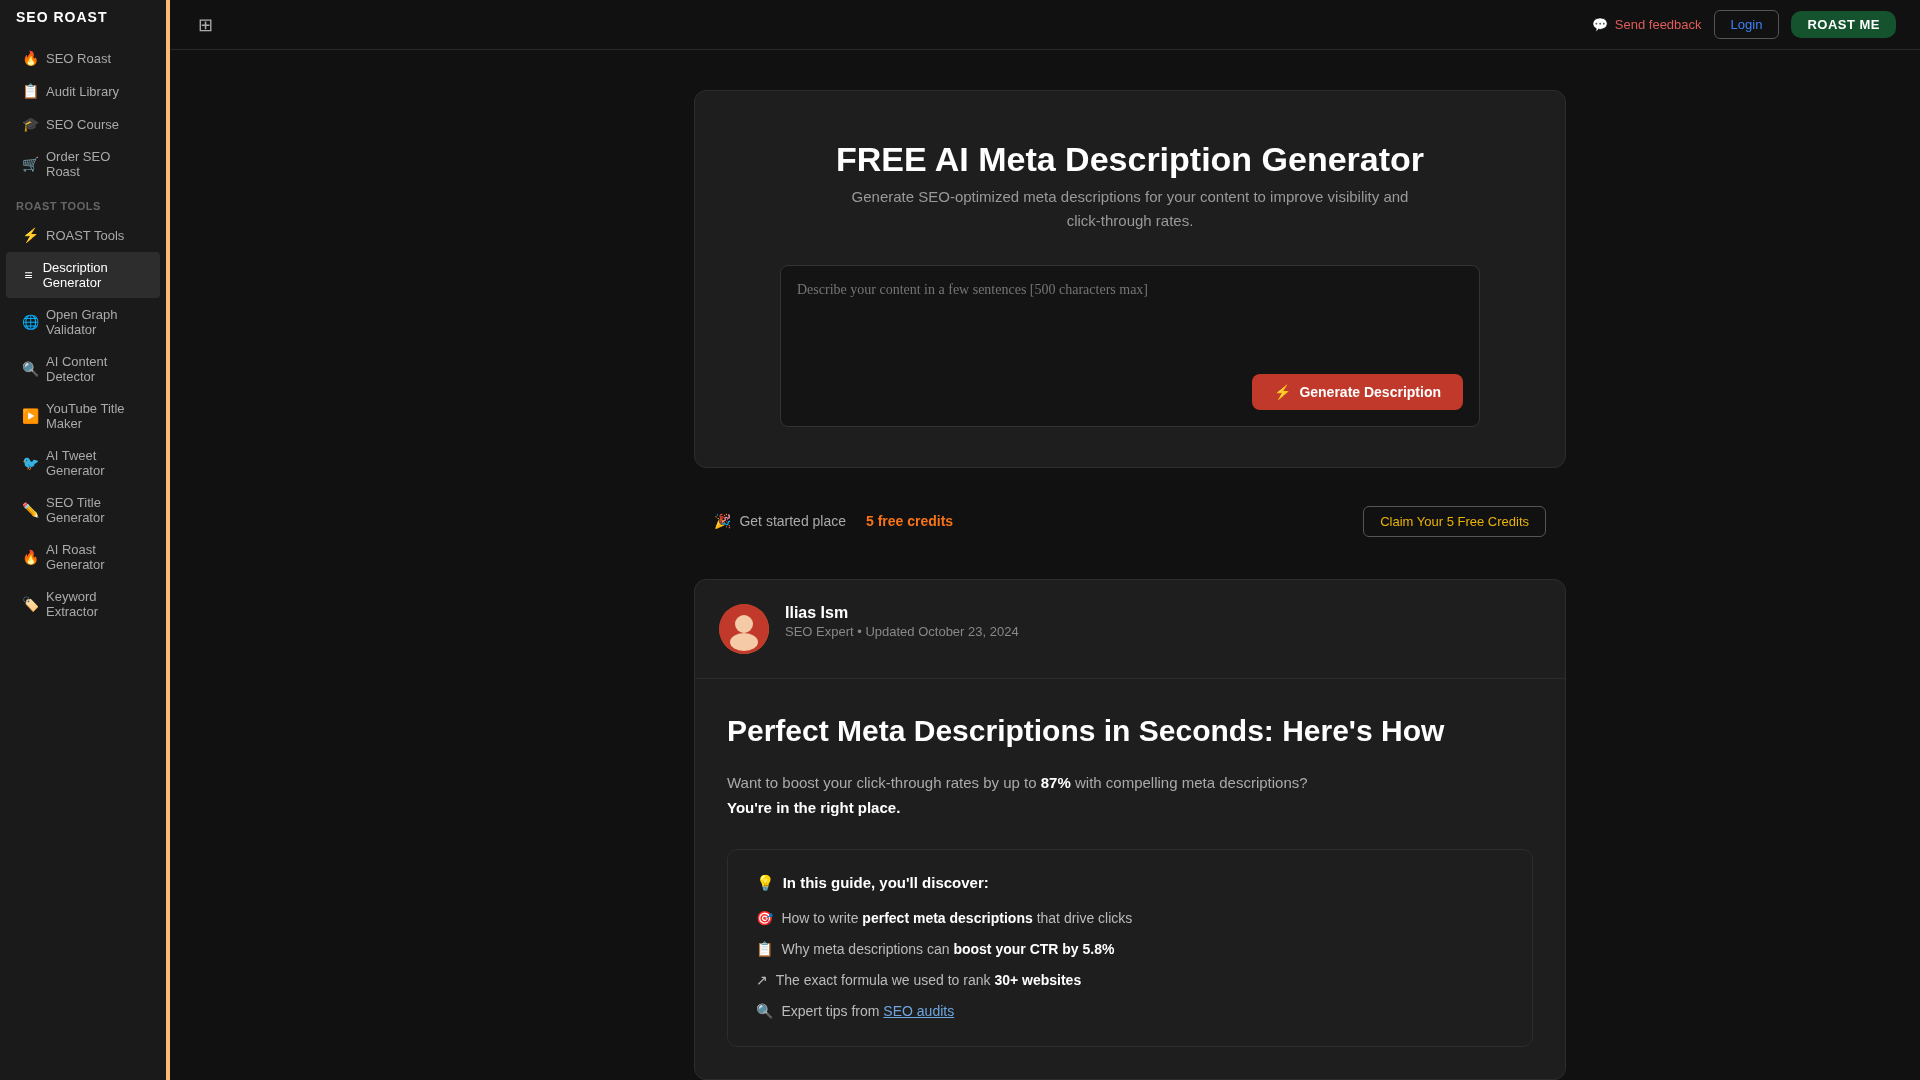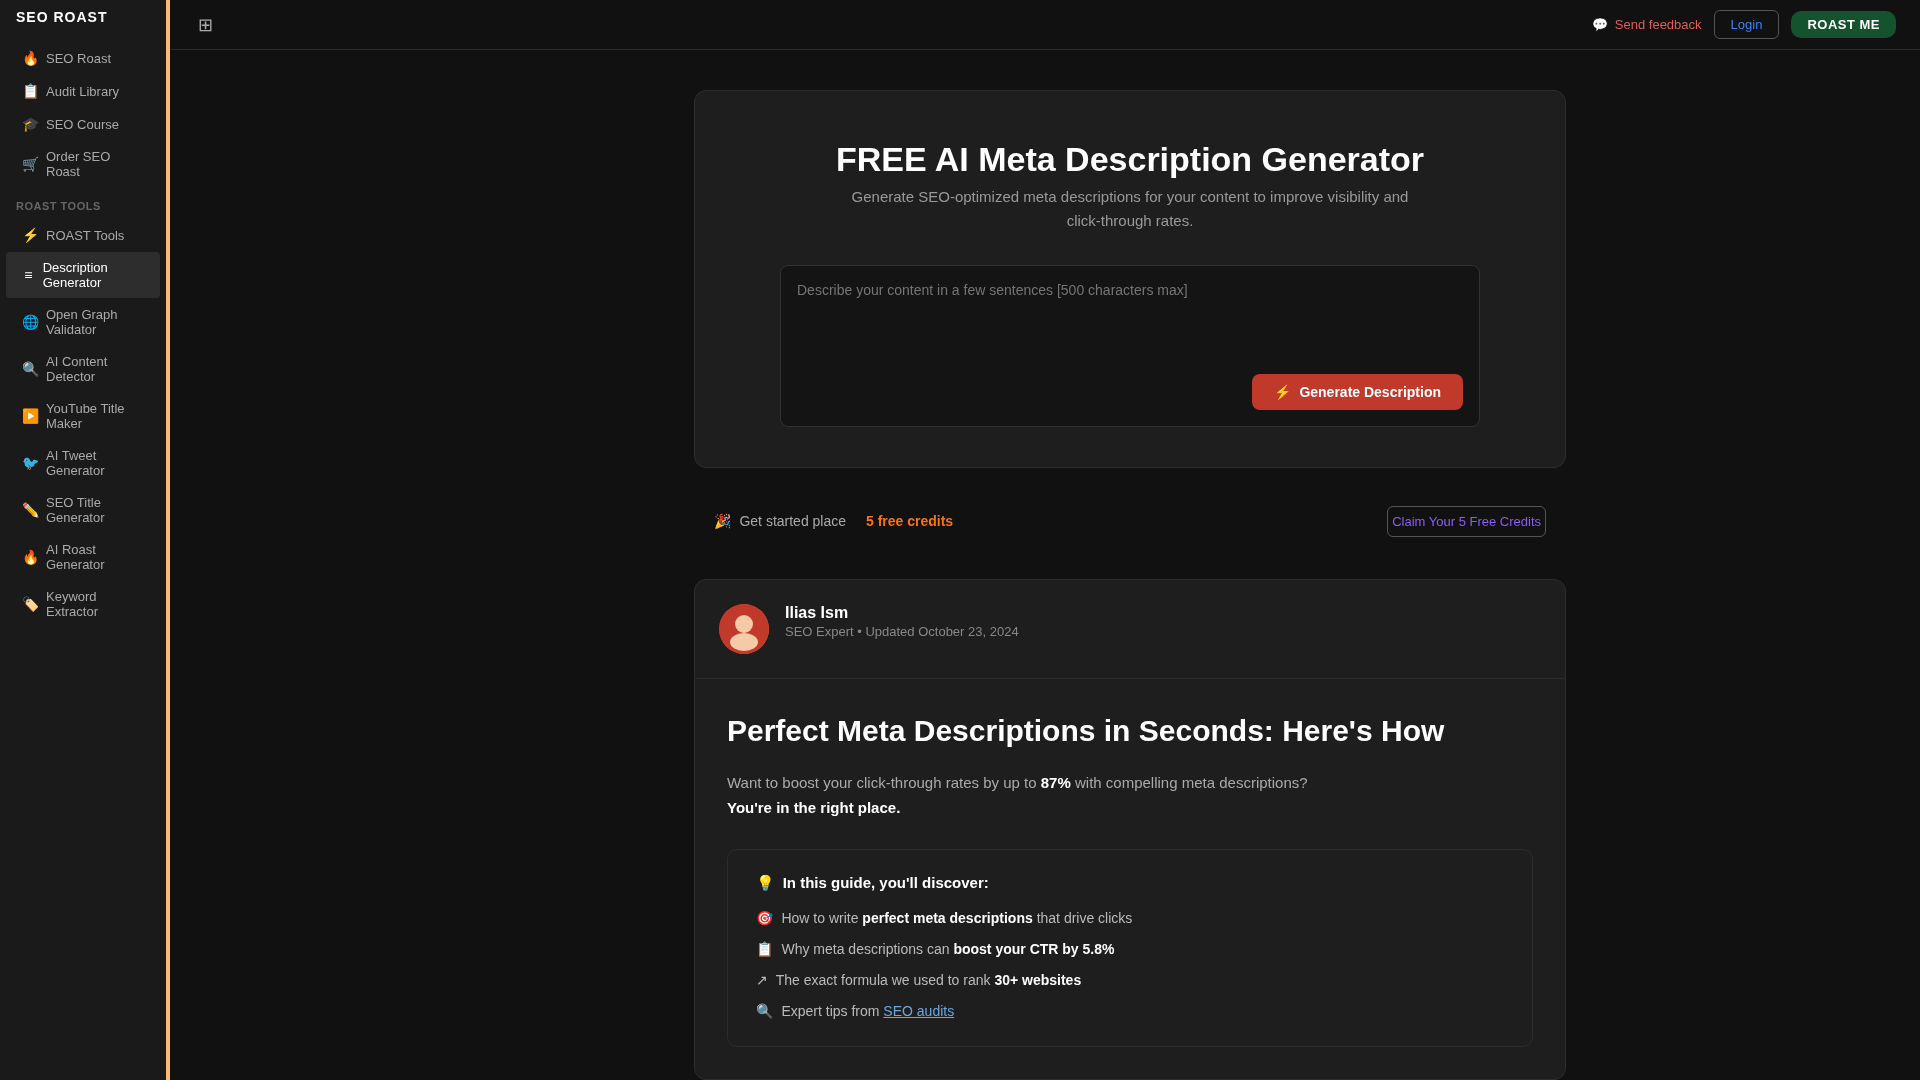--- a/index.html
+++ b/index.html
@@ -163,21 +163,21 @@
     }
     .content-textarea {
       width: 100%;
       background: transparent;
       border: none;
       outline: none;
       color: #ccc;
       font-size: 14px;
       resize: none;
       min-height: 80px;
-      font-family: Liberation Sans, sans-serif;
+      font-family: Liberation Serif, serif;
     }
     .textarea-footer {
       display: flex;
       justify-content: flex-end;
       padding-top: 8px;
     }
     .generate-btn {
       background: #c0392b;
       border: none;
       color: #fff;
@@ -204,22 +204,22 @@
       font-size: 14px;
       color: #aaa;
       display: flex;
       align-items: center;
       gap: 8px;
     }
     .credits-text strong { color: #f97316; }
     .claim-btn {
       background: none;
       border: 1px solid #555;
-      color: #8b5cf6;
-      padding: 7px 4px;
+      color: #eab308;
+      padding: 7px 16px;
       border-radius: 6px;
       cursor: pointer;
       font-size: 13px;
       white-space: nowrap;
     }
     .author-avatar {
       width: 50px;
       height: 50px;
       border-radius: 50%;
       background: linear-gradient(135deg, #c0392b, #e67e22);

